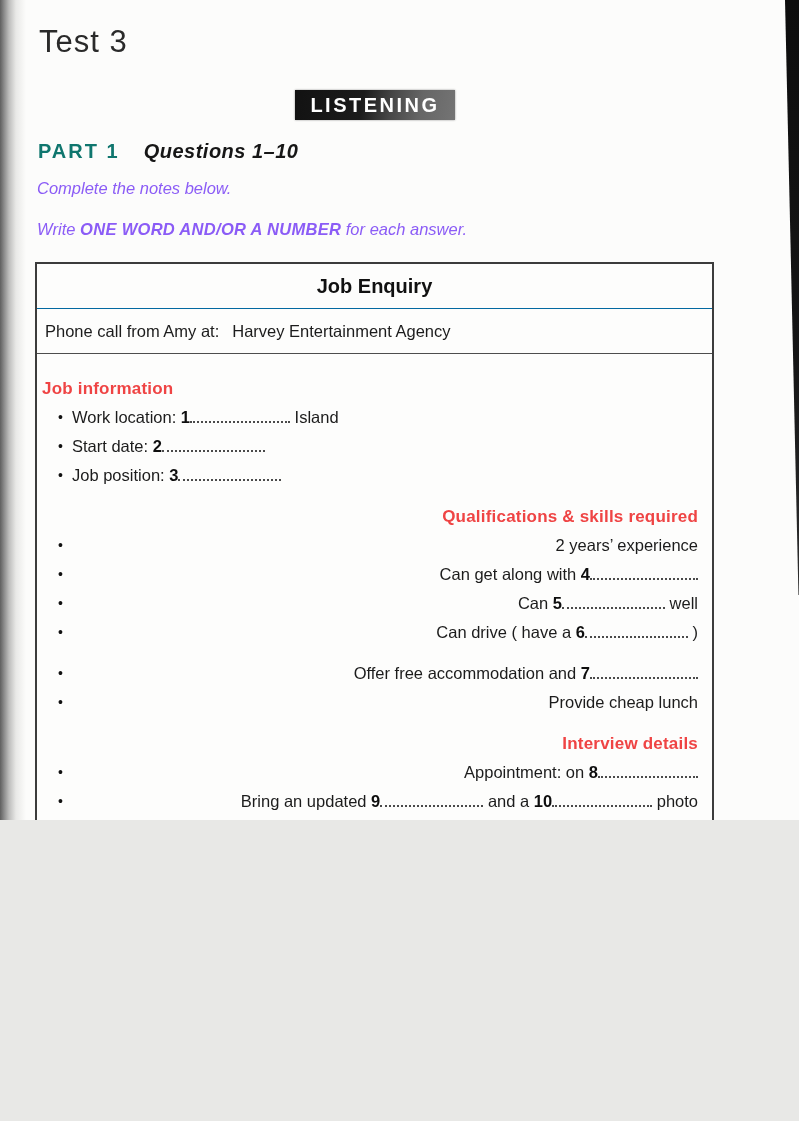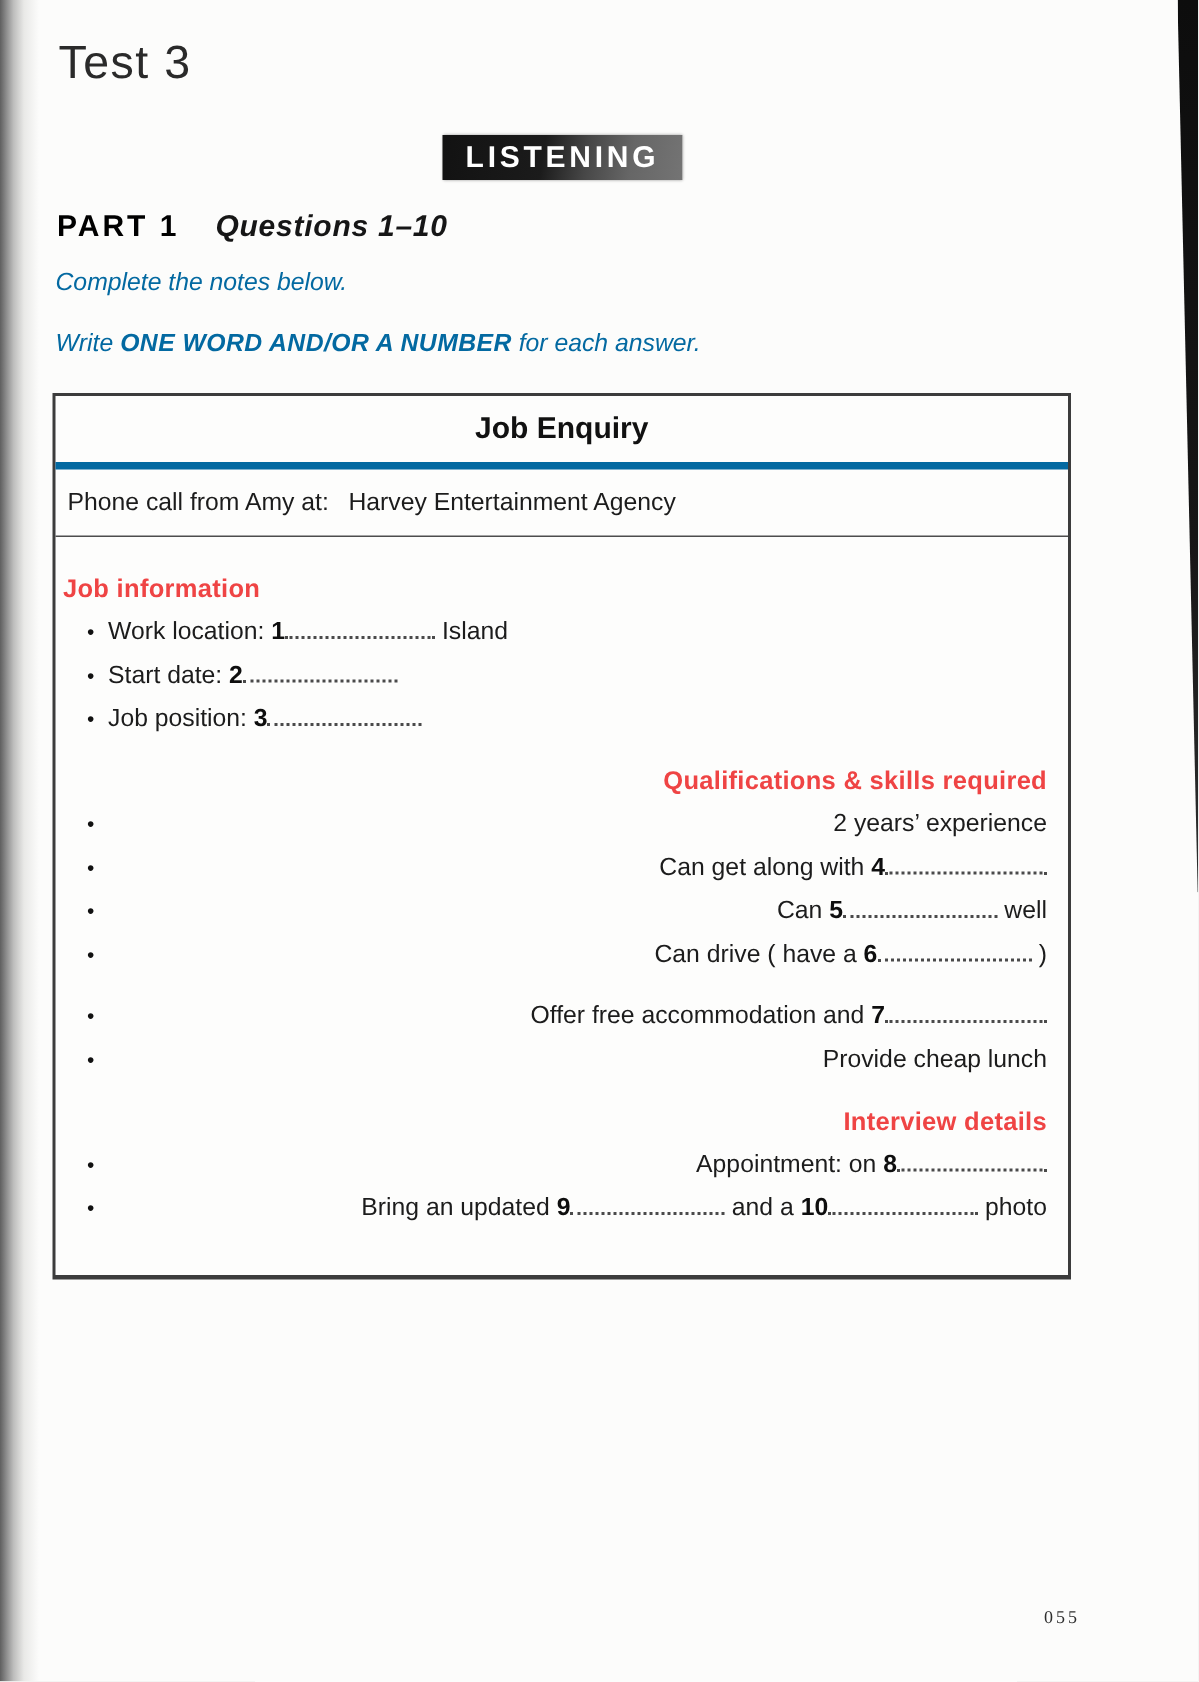--- a/index.html
+++ b/index.html
@@ -2,21 +2,21 @@
 <html><head>
 <meta charset="utf-8">
 <style>
   html,body{margin:0;padding:0;}
   body{
     font-family:"Liberation Sans", sans-serif;
     background:#e8e8e6;
   }
   #page{
     position:relative;
-    width:799px;height:1121px;
+    width:799px;height:820px;
     background:#fcfcfb;
     overflow:hidden;
     color:#1d1d1d;
   }
   
   .left-edge{
     position:absolute;left:0;top:0;width:26px;height:1121px;
     background:linear-gradient(to right,#5f5f5f 0px,#8a8a8a 4px,#bdbdbc 9px,#e9e9e7 16px,rgba(252,252,251,0) 26px);
     pointer-events:none;
   }
@@ -35,42 +35,42 @@
     background:linear-gradient(100deg,#121212 0%,#1b1b1b 42%,#474747 60%,#666 78%,#747474 100%);
     color:#fff;font-weight:700;font-size:20px;letter-spacing:2.5px;
     display:flex;align-items:center;justify-content:center;
     box-shadow:0 0 2px rgba(0,0,0,.4);
   }
   .part-row{
     position:absolute;left:38px;top:140px;
     display:flex;align-items:baseline;
   }
   .part-label{
-    font-size:20px;font-weight:700;letter-spacing:2px;color:#000000;
+    font-size:20px;font-weight:700;letter-spacing:2px;color:#0f766e;
   }
   .questions-range{
     margin-left:24px;
     font-size:20px;font-weight:700;font-style:italic;color:#161616;letter-spacing:0.5px;
   }
-  .instr{position:absolute;left:37px;font-size:16.5px;font-style:italic;color:#0369a1;text-align:right;}
+  .instr{position:absolute;left:37px;font-size:16.5px;font-style:italic;color:#8b5cf6;text-align:right;}
   .instr-1{top:179px;}
   .instr-2{top:220px;}
   .instr .bold-part{font-weight:700;letter-spacing:0.3px;}
   
   .form-card{
     position:absolute;left:35px;top:262px;width:679px;
     border:2px solid #3c3c3c;
     background:rgba(255,255,255,0.25);
     box-sizing:border-box;
     border-bottom-width:3px;
   }
   .form-header{
     height:44px;line-height:44px;text-align:center;
     font-size:20px;font-weight:700;color:#111;
-    border-bottom:5px solid #0369a1;
+    border-bottom:1px solid #0369a1;
   }
   .phone-row{
     height:44px;line-height:44px;
     padding-left:8px;font-size:16.5px;color:#1c1c1c;
     border-bottom:1px solid #4d4d4d;
     white-space:nowrap;
   }
   .phone-row .phone-value{margin-left:13px;}
   .form-body{
     padding:20px 14px 30px 5px;

